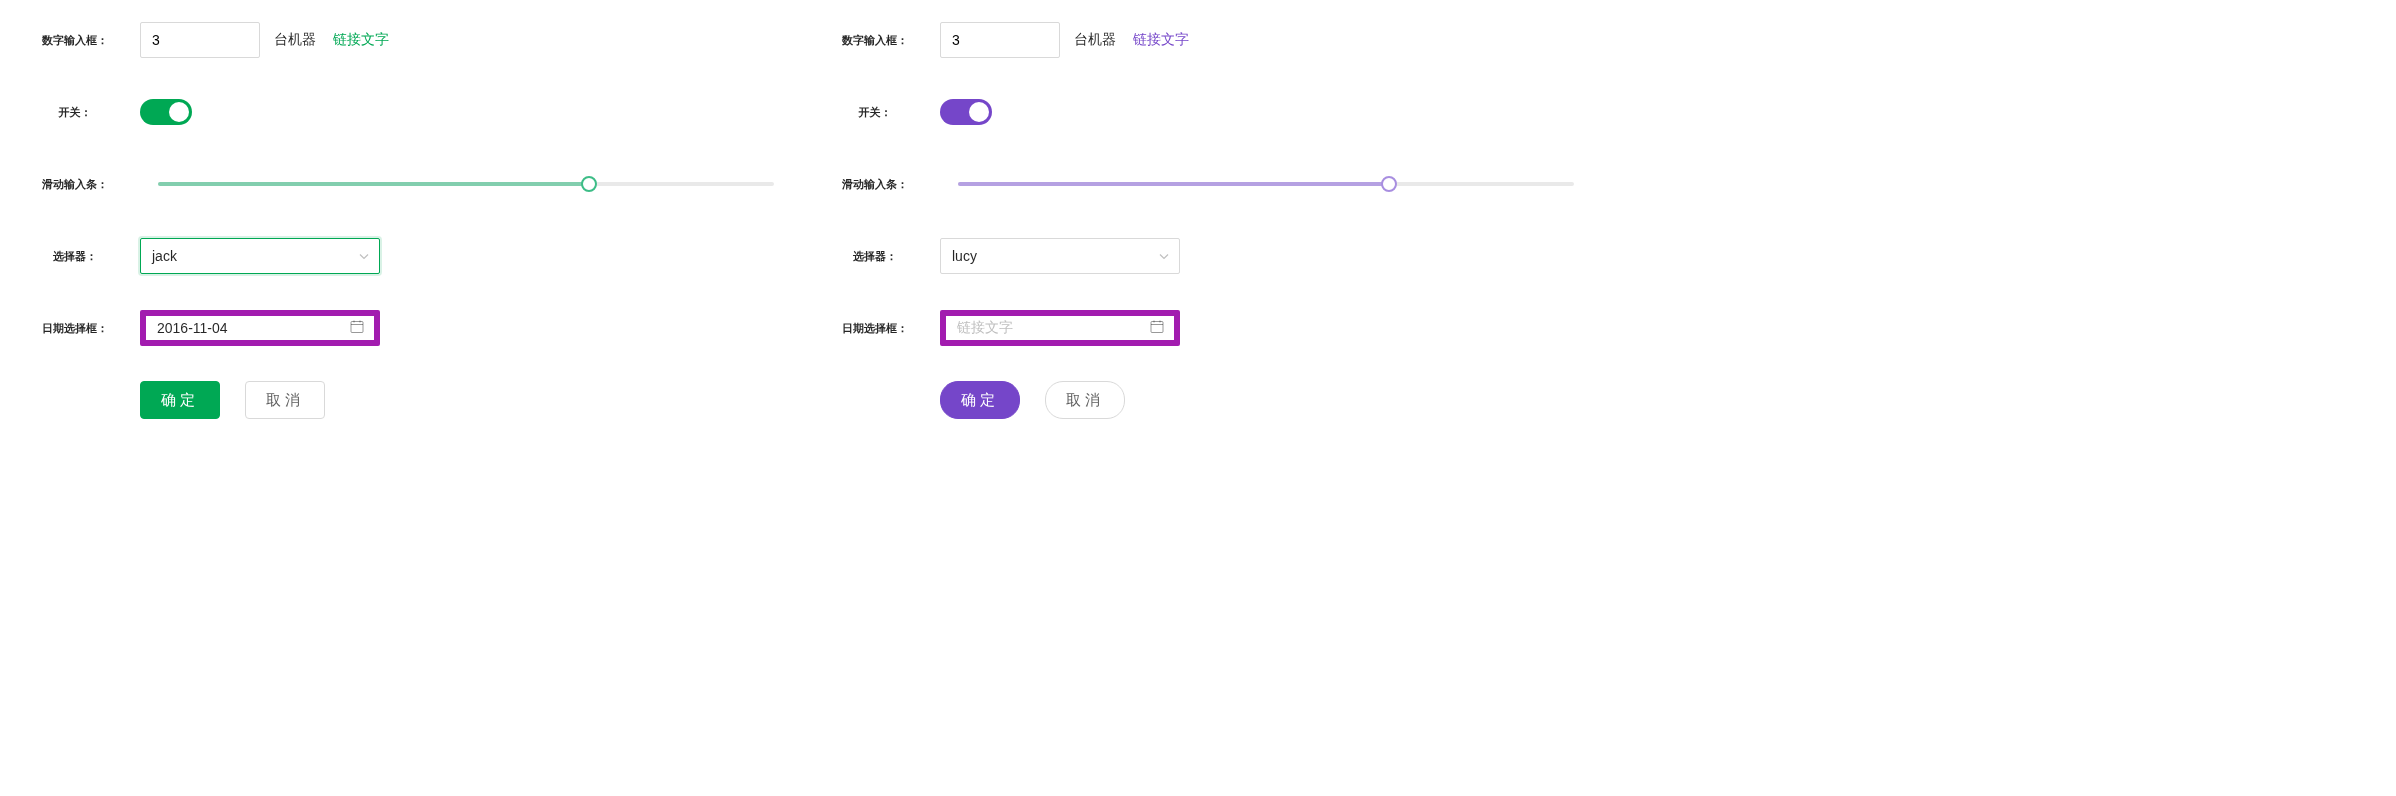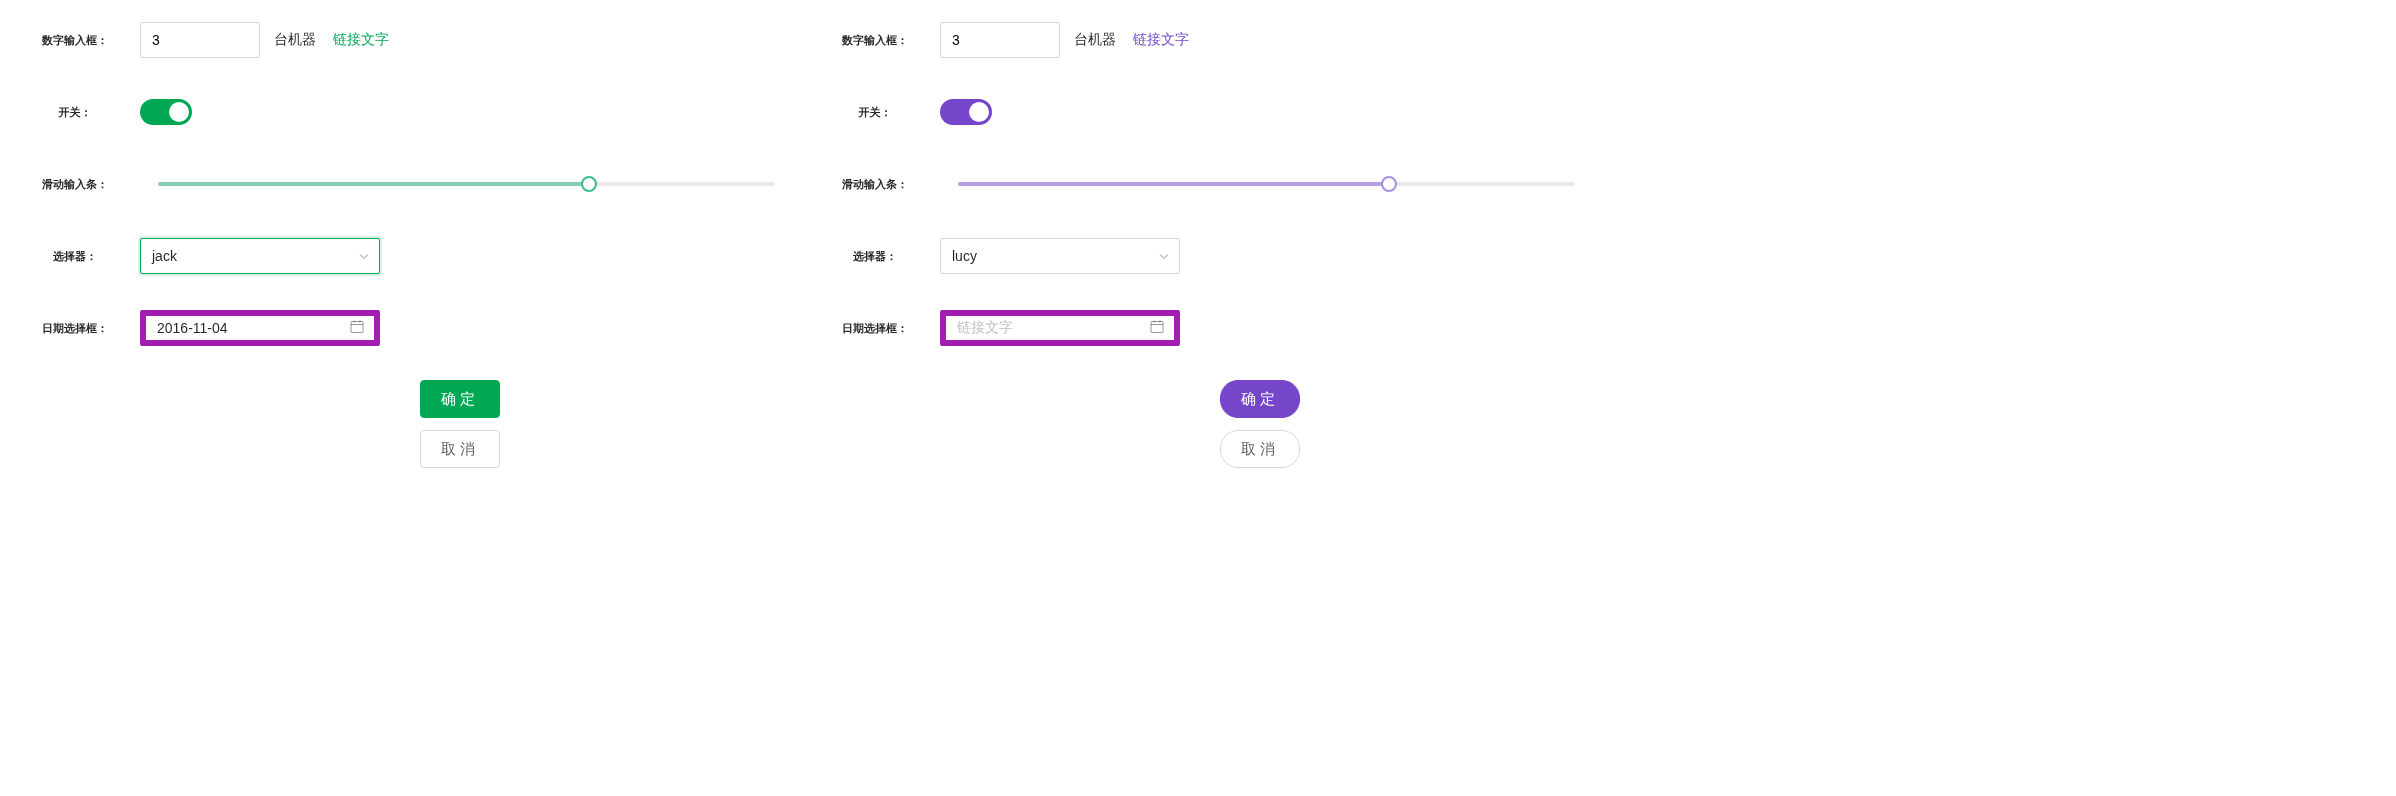--- a/index.html
+++ b/index.html
@@ -151,21 +151,21 @@
 .datepicker-placeholder {
   color: #bfbfbf;
 }
 .datepicker-icon {
   position: absolute;
   right: 10px;
   top: 50%;
   transform: translateY(-50%);
   color: rgba(0,0,0,0.4);
 }
-.btn-row { gap: 12px; flex-direction: column; }
+.btn-row { gap: 25px; }
 .btn {
   border-radius: 4px;
   padding: 9px 20px;
   font-size: 15px;
   cursor: pointer;
   border: 1px solid transparent;
   letter-spacing: 4px;
   line-height: 1.2;
 }
 .btn-primary-green {

